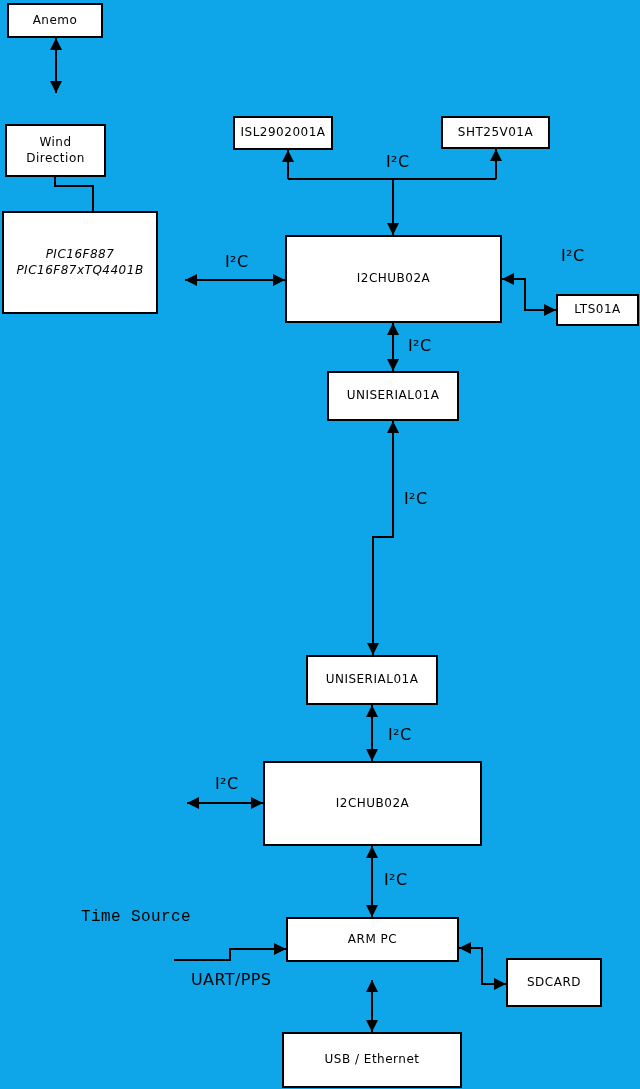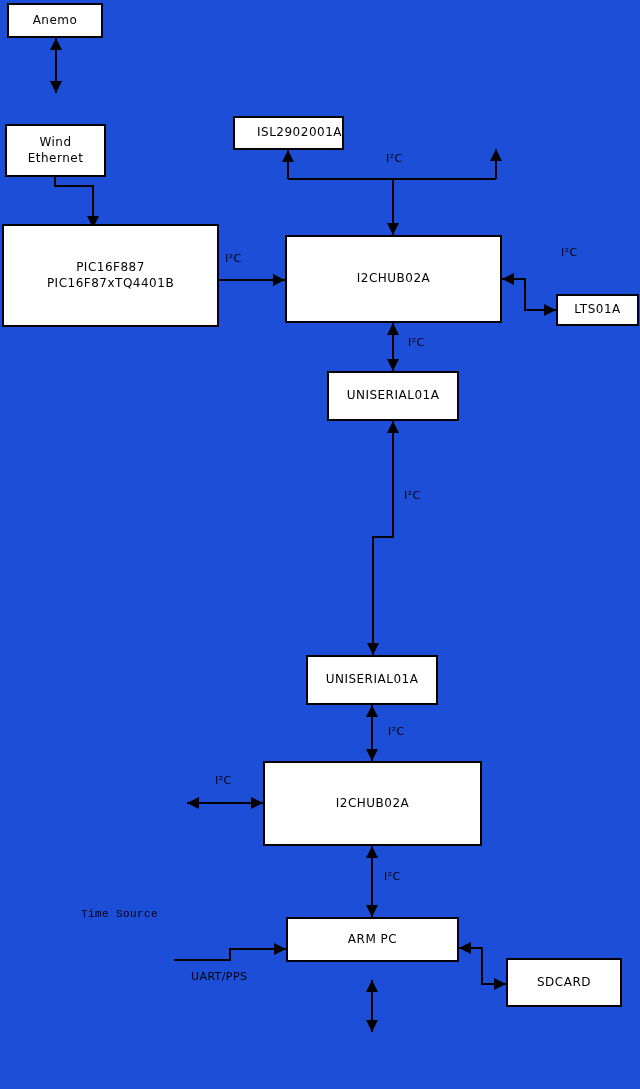--- a/index.html
+++ b/index.html
@@ -5,21 +5,21 @@
   html, body {
     margin: 0;
     padding: 0;
     background: #ffffff;
     font-family: "DejaVu Sans", "Liberation Sans", sans-serif;
   }
   #canvas {
     position: relative;
     width: 640px;
     height: 1089px;
-    background: #1d4ed8;
+    background: #0ea5e9;
     overflow: hidden;
   }
   #wires {
     position: absolute;
     left: 0;
     top: 0;
     width: 640px;
     height: 1089px;
   }
   .node {
@@ -33,21 +33,21 @@
     justify-content: center;
     font-size: 12px;
     letter-spacing: 0.5px;
     color: #000000;
     line-height: 1.3;
     text-align: center;
     white-space: nowrap;
   }
   .lbl {
     position: absolute;
-    font-size: 11px;
+    font-size: 16px;
     letter-spacing: 0.4px;
     color: #000000;
     white-space: nowrap;
   }
   .wire {
     stroke: #000000;
     stroke-width: 2;
     fill: none;
   }
 </style>
@@ -79,32 +79,35 @@
     <path class="wire" d="M459,948 H482 V984 H506" marker-start="url(#arrow)" marker-end="url(#arrow)"></path>
     <path class="wire" d="M372,980 V1032" marker-start="url(#arrow)" marker-end="url(#arrow)"></path>
   </svg>
 
   <div class="node" style="left:7px; top:3px; width:96px; height:35px;">
     <span>Anemo</span>
   </div>
 
   <div class="node" style="left:5px; top:93px; width:101px; height:53px;margin-top:31px;">
     <span>Wind</span>
-    <span>Ethernet</span>
+    <span>Direction</span>
   </div>
 
-  <div class="node" style="left:2px; top:224px; width:217px; height:103px;">
+  <div class="node" style="left:2px; top:211px; width:156px; height:103px;font-style:italic;">
     <span>PIC16F887</span>
     <span>PIC16F87xTQ4401B</span>
   </div>
 
-  <div class="node" style="left:233px; top:116px; width:111px; height:34px;align-items:flex-end;">
+  <div class="node" style="left:233px; top:116px; width:100px; height:34px;">
     <span>ISL2902001A</span>
   </div>
 
+  <div class="node" style="left:441px; top:116px; width:109px; height:33px;">
+    <span>SHT25V01A</span>
+  </div>
 
   <div class="node" style="left:285px; top:235px; width:217px; height:88px;">
     <span>I2CHUB02A</span>
   </div>
 
   <div class="node" style="left:556px; top:294px; width:83px; height:32px;">
     <span>LTS01A</span>
   </div>
 
   <div class="node" style="left:327px; top:371px; width:132px; height:50px;">
@@ -118,24 +121,27 @@
   <div class="node" style="left:263px; top:761px; width:219px; height:85px;">
     <span>I2CHUB02A</span>
   </div>
 
 
 
   <div class="node" style="left:286px; top:917px; width:173px; height:45px;">
     <span>ARM PC</span>
   </div>
 
-  <div class="node" style="left:506px; top:958px; width:116px; height:49px;">
+  <div class="node" style="left:506px; top:958px; width:96px; height:49px;">
     <span>SDCARD</span>
   </div>
 
+  <div class="node" style="left:282px; top:1032px; width:180px; height:56px;">
+    <span>USB / Ethernet</span>
+  </div>
 
   <div class="lbl" style="left:386px; top:152px;">I²C</div>
   <div class="lbl" style="left:225px; top:252px;">I²C</div>
   <div class="lbl" style="left:561px; top:246px;">I²C</div>
   <div class="lbl" style="left:408px; top:336px;">I²C</div>
   <div class="lbl" style="left:404px; top:489px;">I²C</div>
   <div class="lbl" style="left:388px; top:725px;">I²C</div>
   <div class="lbl" style="left:215px; top:774px;">I²C</div>
   <div class="lbl" style="left:384px; top:870px;">I²C</div>
   <div class="lbl" style="left:81px; top:908px;font-family:Liberation Mono, monospace;">Time Source</div>

